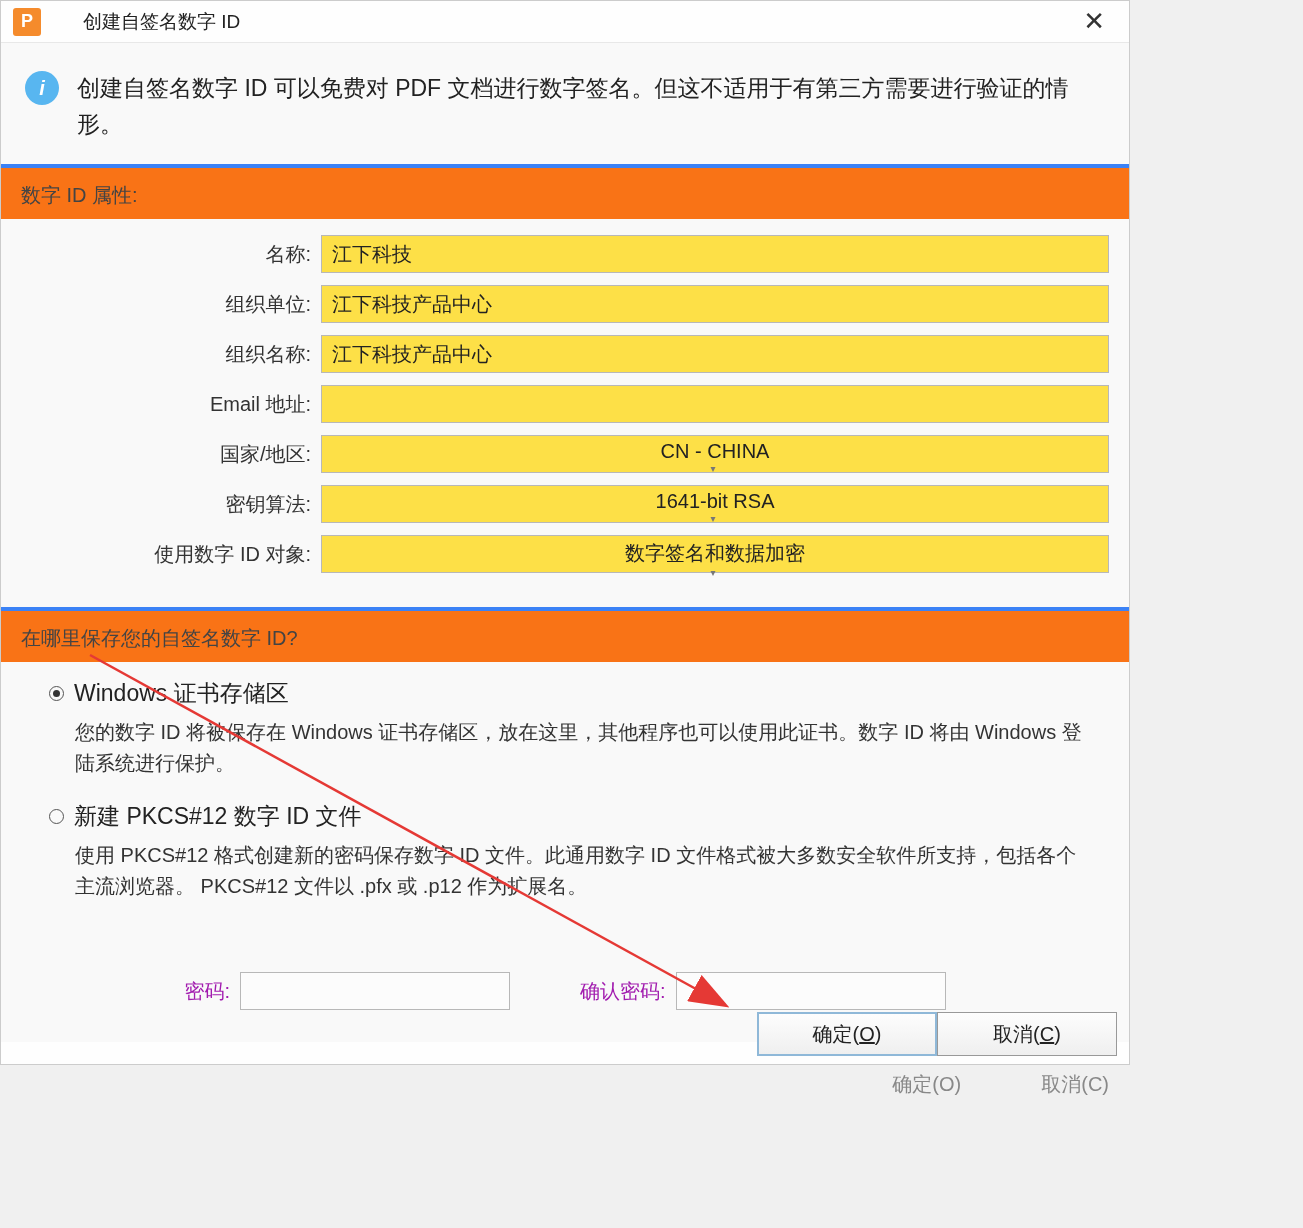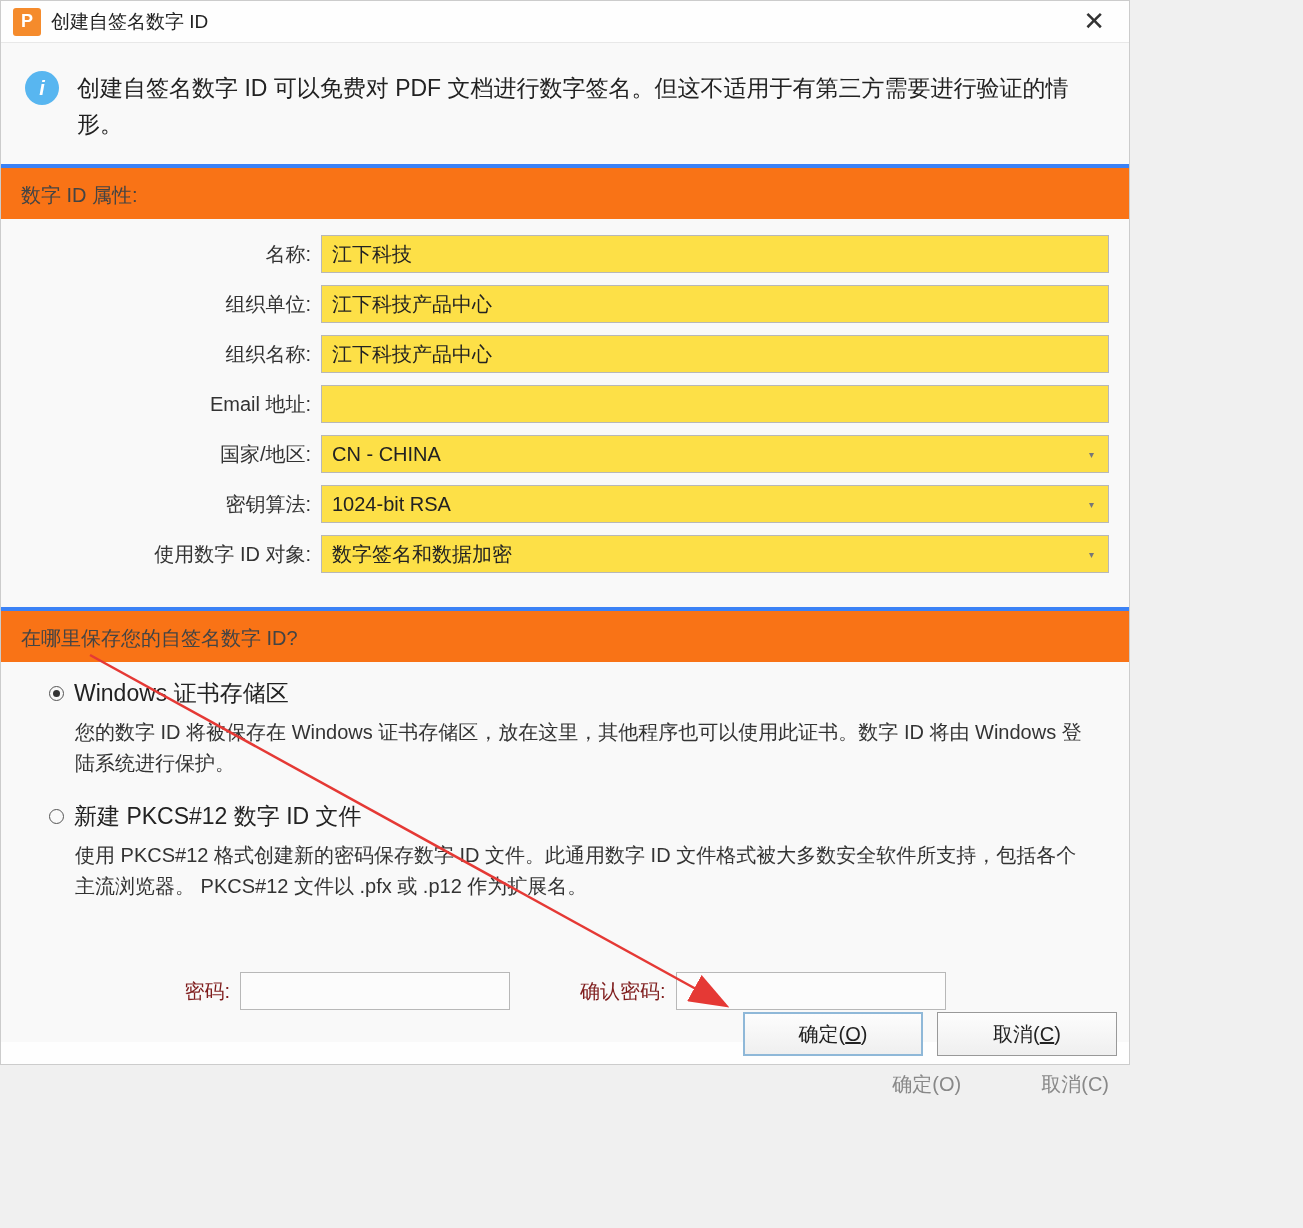--- a/index.html
+++ b/index.html
@@ -29,21 +29,21 @@
       border-bottom: 1px solid #e8e8e8;
     }
     .app-icon {
       width: 28px; height: 28px;
       background: #f58b2c;
       border-radius: 3px;
       display: flex; align-items: center; justify-content: center;
       margin-right: 10px;
     }
     .app-icon span { color: #fff; font-weight: bold; font-size: 18px; }
-    .titlebar-title { font-size: 19px; color: #222; flex: 1; }
+    .titlebar-title { font-size: 19px; color: #222; flex: 1; margin-left: 32px; }
     .close-x { font-size: 26px; color: #333; cursor: pointer; padding: 0 12px; font-weight: 300; }
     .body-area {
       padding: 0;
       position: relative;
       height: calc(100% - 42px);
     }
     .info-row {
       display: flex;
       padding: 28px 24px 22px 24px;
       align-items: flex-start;
@@ -87,20 +87,21 @@
       font-size: 20px;
       border: 1px solid #b8b8b8;
       background: #fde047;
       color: #222;
     }
     .form-select {
       display: flex;
       align-items: center;
       justify-content: space-between;
       cursor: pointer;
+      flex-direction: column;
     }
     .radio-block { margin-bottom: 22px; padding-left: 28px; padding-right: 20px; }
     .radio-head {
       display: flex; align-items: center; gap: 10px;
       font-size: 23px; color: #222; margin-bottom: 8px;
     }
     .radio-input {
       width: 15px; height: 15px; border-radius: 50%;
       border: 1.5px solid #555; display: inline-flex;
       align-items: center; justify-content: center;
@@ -112,30 +113,30 @@
       font-size: 20px; color: #333;
       margin-left: 26px; line-height: 1.55;
     }
     .pwd-area {
       display: flex;
       gap: 70px;
       padding: 48px 40px 10px 40px;
       justify-content: center;
     }
     .pwd-group { display: flex; align-items: center; gap: 10px; }
-    .pwd-label { font-size: 20px; color: #7f1d1d; }
+    .pwd-label { font-size: 20px; color: #a21caf; }
     .pwd-field {
       width: 270px; height: 38px;
       border: 1px solid #b8b8b8;
       background: #fcfcfc;
     }
     .footer {
       position: absolute;
       bottom: 8px; right: 12px;
-      display: flex; gap: 14px;
+      display: flex; 
     }
     .btn {
       width: 180px; height: 44px;
       border: 1px solid #999;
       background: linear-gradient(#fdfdfd, #efefef);
       font-size: 20px; color: #222;
       display: flex; align-items: center; justify-content: center;
       cursor: pointer;
     }
     .btn.primary {
@@ -191,21 +192,21 @@
       <div class="form-row">
         <div class="form-label">国家/地区:</div>
         <div class="form-select">
           <span>CN - CHINA</span>
           <span class="chev">▾</span>
         </div>
       </div>
       <div class="form-row">
         <div class="form-label">密钥算法:</div>
         <div class="form-select">
-          <span>1024-bit RSA</span>
+          <span>1641-bit RSA</span>
           <span class="chev">▾</span>
         </div>
       </div>
       <div class="form-row">
         <div class="form-label">使用数字 ID 对象:</div>
         <div class="form-select">
           <span>数字签名和数据加密</span>
           <span class="chev">▾</span>
         </div>
       </div>

